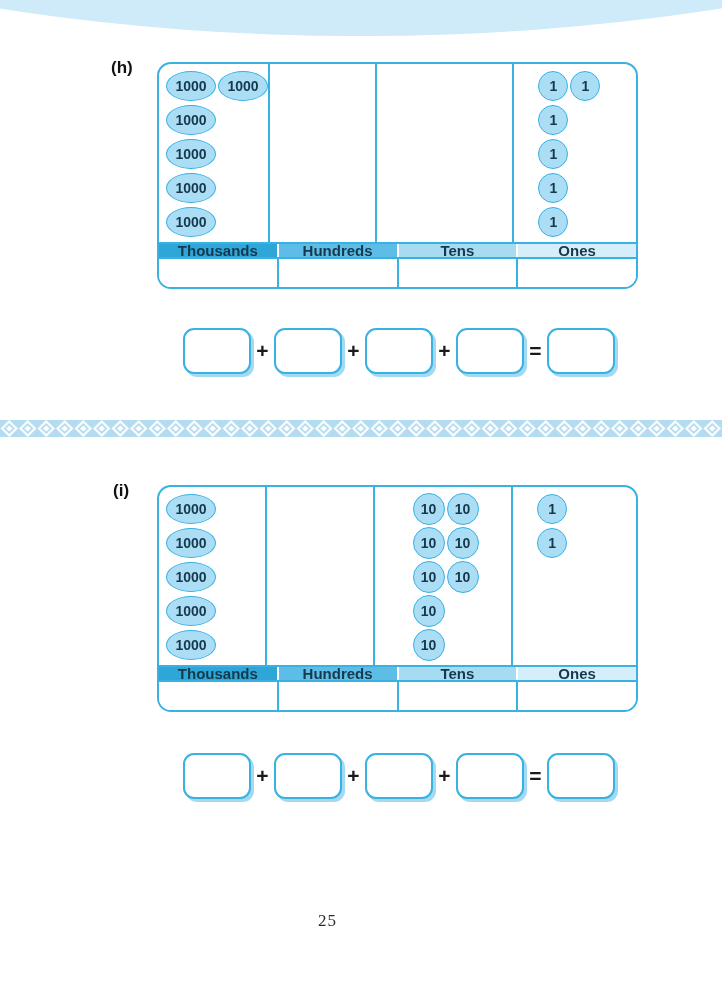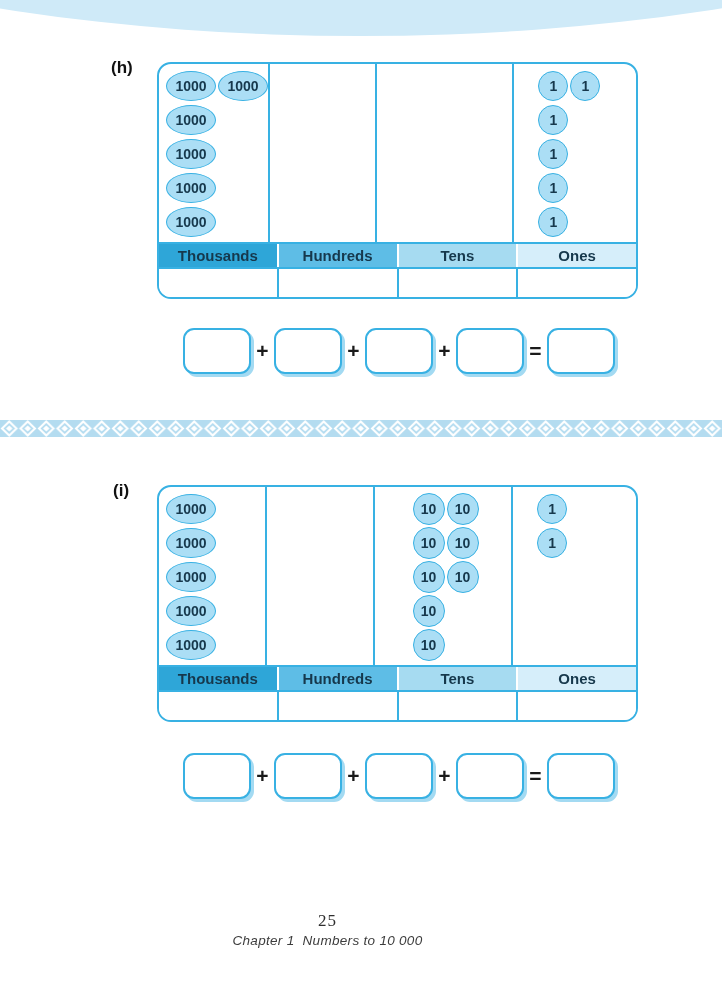--- a/index.html
+++ b/index.html
@@ -37,21 +37,21 @@
   .col-tens{padding-left:38px}
   .col-ones{padding-left:24px}
   .token-row{height:34px;display:flex;align-items:center;gap:2px}
   .token{display:flex;align-items:center;justify-content:center;flex:0 0 auto;
     background:var(--token-fill);border:1.6px solid var(--token-border);
     color:var(--ink);font-weight:bold}
   .token-1000{width:50px;height:30px;border-radius:50%;font-size:14px}
   .token-10{width:32px;height:32px;border-radius:50%;font-size:14px}
   .token-1{width:30px;height:30px;border-radius:50%;font-size:14px}
 
-  .header-row{display:flex;height:27px;border-top:2px solid var(--table-border);
+  .header-row{display:flex;height:17px;border-top:2px solid var(--table-border);
     border-bottom:2px solid var(--table-border)}
   .pv-header-cell{flex:1;display:flex;align-items:center;justify-content:center;
     font-size:15px;font-weight:bold;color:var(--ink);border-right:2px solid #fff}
   .pv-header-cell:last-child{border-right:none}
   .empty-row{display:flex;height:28px;background:#fff}
   .answer-cell{flex:1;border-right:2px solid var(--table-border)}
   .answer-cell:last-child{border-right:none}
 
   
   .equation{position:absolute;left:183px;display:flex;align-items:center;gap:4px}
@@ -233,16 +233,15 @@
       <span class="eq-op">+</span>
       <div class="eq-box"></div>
       <span class="eq-op">+</span>
       <div class="eq-box"></div>
       <span class="eq-op">=</span>
       <div class="eq-box"></div>
     </div>
 
   <div class="footer-center">
     <div class="page-number">25</div>
-    <div class="chapter-line">Chapter 1  Numbers to 10 000</div>
   </div>
 
 </div>
 
 </body></html>

